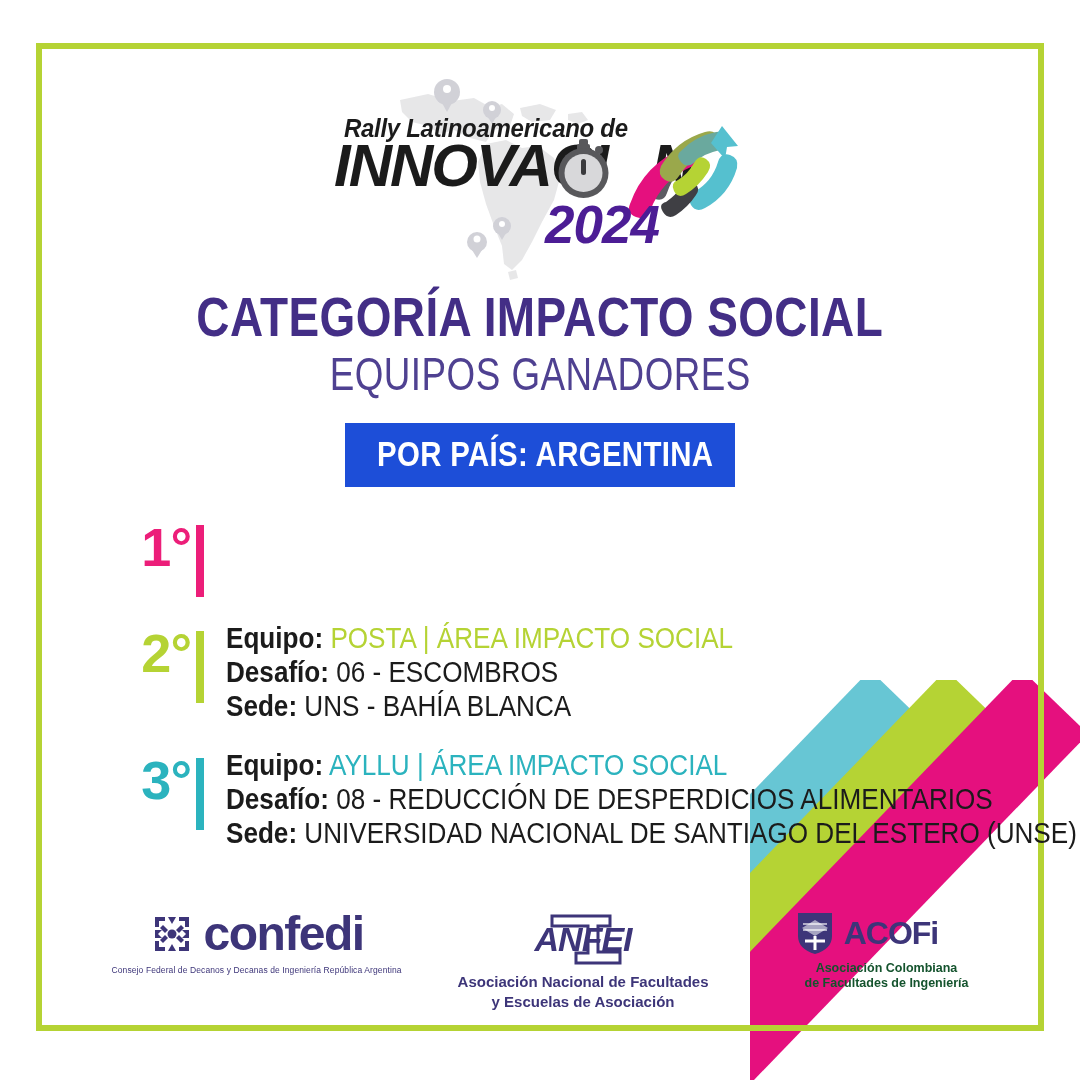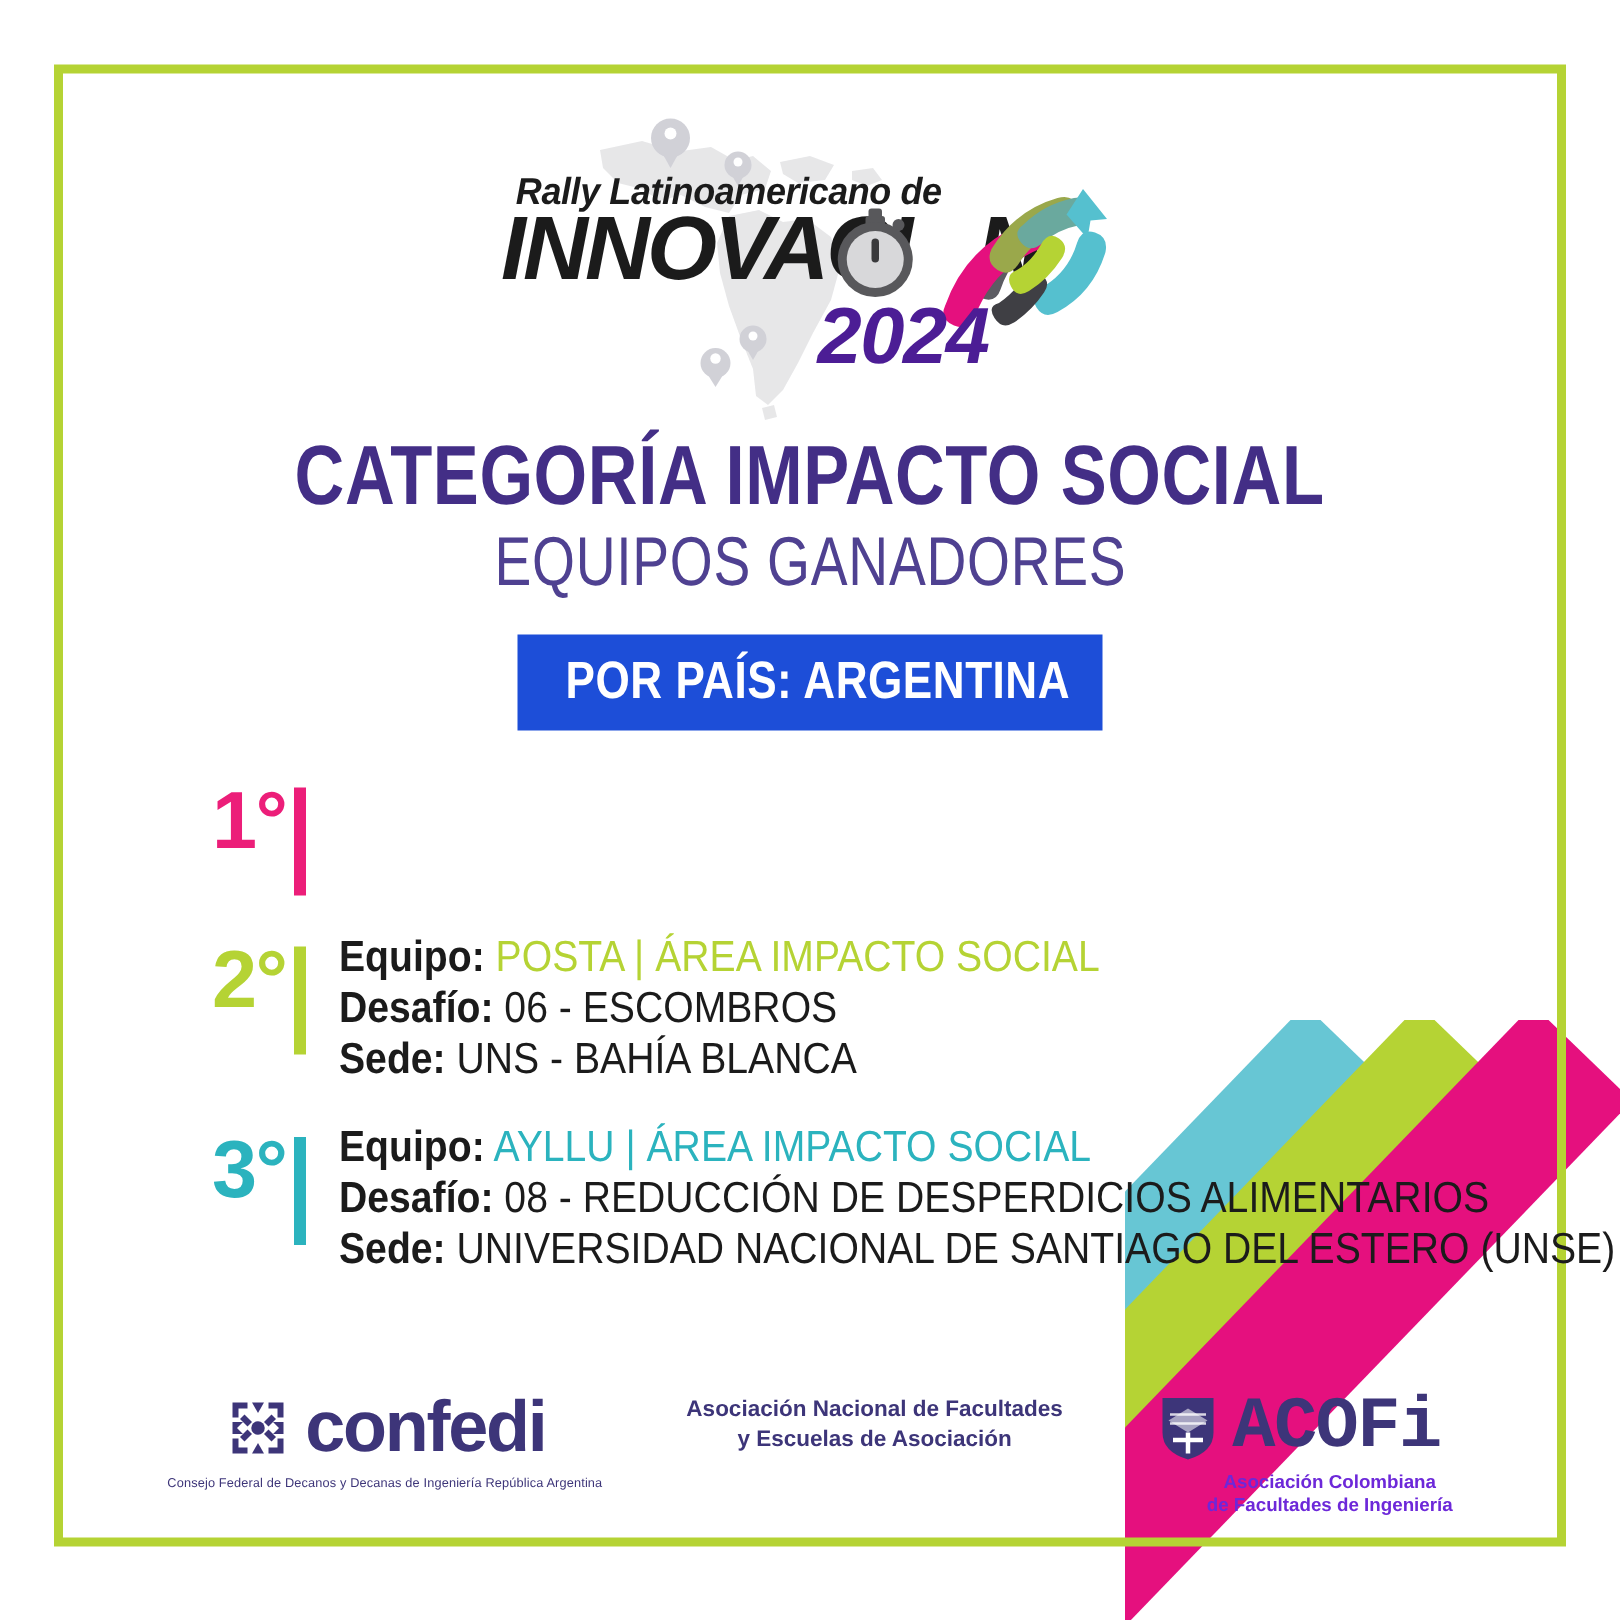--- a/index.html
+++ b/index.html
@@ -220,28 +220,28 @@
   #logo-anfei .tagline {
     margin-top:2px;
     font-size:15px; font-weight:bold;
     color:#3d3579; line-height:1.35;
   }
 
   
   #logo-acofi { display:flex; flex-direction:column; align-items:center; }
   #logo-acofi .row { display:flex; align-items:center; gap:9px; }
   #logo-acofi .word {
-    font-family:Liberation Mono, monospace;
-    font-weight:bold; font-size:48px;
+    font-family:Liberation Sans, sans-serif;
+    font-weight:bold; font-size:32px;
     color:#3d3579; letter-spacing:-1px; line-height:1;
   }
   #logo-acofi .tagline {
     margin-top:5px;
     font-size:12.5px; font-weight:bold;
-    color:#6d28d9; line-height:1.25;
+    color:#14532d; line-height:1.25;
     white-space:nowrap;
     margin-left:40px;
   }
 </style>
 </head>
 <body>
 
 <div id="corner-stripes">
   <div class="stripe teal"></div>
   <div class="stripe green"></div>
@@ -394,20 +394,26 @@
             <path d="M14 32 l5 -5 l-3 -3 l-5 5 Z"></path>
             <path d="M32 32 l-5 -5 l3 -3 l5 5 Z"></path>
           </g>
         </svg>
         <span class="word">confedi</span>
       </div>
       <div class="tagline">Consejo Federal de Decanos y Decanas de Ingeniería República Argentina</div>
     </div>
 
     <div class="flogo" id="logo-anfei">
+      <div class="mark">
+        <svg width="130" height="60" viewBox="0 0 130 60">
+          <path d="M34 6 h58 v10 h-12 v26 h22 v11 h-44 v-10 h12 v-27 h-36 Z" fill="none" stroke="#3d3579" stroke-width="3"></path>
+        </svg>
+        <span class="word">ANFEI</span>
+      </div>
       <div class="tagline">
         <div>Asociación Nacional de Facultades</div>
         <div>y Escuelas de Asociación</div>
       </div>
     </div>
 
     <div class="flogo" id="logo-acofi">
       <div class="row">
         <svg width="40" height="46" viewBox="0 0 40 46">
           <path d="M3 3 h34 v23 q0 13 -17 18 q-17 -5 -17 -18 Z" fill="#3d3579"></path>

